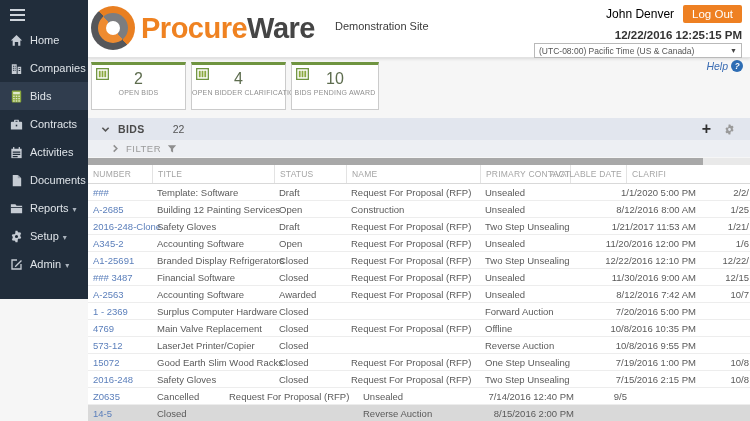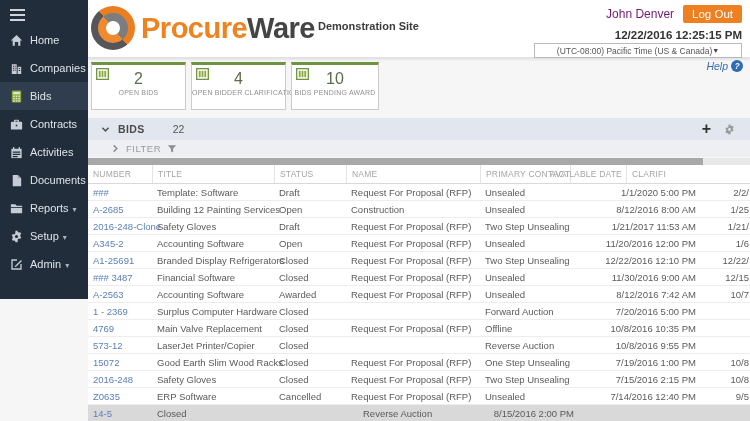--- a/index.html
+++ b/index.html
@@ -23,29 +23,29 @@
   .tophead { position:absolute; left:88px; top:0; width:662px; height:58px; background:#fff;
              border-bottom:1px solid #e2e2e2; box-shadow:0 1px 3px rgba(0,0,0,.12); z-index:4; }
   .logo { position:absolute; left:3px; top:6px; display:flex; align-items:center; }
   .swirl { width:44px; height:44px; border-radius:50%; position:relative;
            background:conic-gradient(from 320deg,#e97f21 0 180deg,#55565a 180deg 360deg); }
   .swirl::before { content:''; position:absolute; inset:7px; border-radius:50%;
            background:conic-gradient(from 140deg,#ee8b30 0 180deg,#7c7d80 180deg 360deg); }
   .swirl::after { content:''; position:absolute; inset:15px; border-radius:50%; background:#fff; }
   .logo-text { font-size:29px; font-weight:bold; letter-spacing:-0.5px; margin-left:6px; }
   .logo-text .lp { color:#ef8221; } .logo-text .lw { color:#454545; }
-  .site-label { position:absolute; left:230px; top:20px; font-size:11px; font-weight:bold; color:#3b3b3b; }
+  .site-label { position:absolute; left:247px; top:20px; font-size:11px; font-weight:normal; color:#3b3b3b; }
   .user-row { position:absolute; top:5px; right:8px; display:flex; align-items:center; gap:9px; }
-  .user-name { font-size:12px; color:#701a75; }
+  .user-name { font-size:12px; color:#000000; }
   .logout-btn { background:#ee8022; color:#fff; font-size:11.5px; padding:3px 9px; border:none;
                 border-radius:2px; cursor:pointer; font-family:inherit; }
   .datetime { position:absolute; top:29px; right:8px; font-size:11.5px; font-weight:bold; color:#333; }
   .tz-select { position:absolute; top:43px; right:8px; width:208px; height:15px; background:#fff;
                border:1px solid #b9b9b9; font-size:8.5px; color:#555; display:flex;
-               align-items:center; justify-content:center; padding:0 4px; cursor:pointer; }
+               align-items:center; justify-content:space-between; padding:0 4px; cursor:pointer; }
   .tz-caret { font-size:7px; color:#444; }
 
   
   .content { position:absolute; left:88px; top:58px; width:662px; height:363px; background:#f6f6f6; }
   .help-link { position:absolute; top:2px; right:7px; display:flex; align-items:center; gap:3px;
                font-size:10.5px; color:#3a6cb3; cursor:pointer;font-style:italic; }
   .help-circle { width:12px; height:12px; border-radius:50%; background:#2e6db4; color:#fff;
                  font-size:8.5px; font-weight:bold; display:flex; align-items:center; justify-content:center; }
 
   .cards { position:absolute; left:3px; top:4px; display:flex; gap:5px; }
@@ -432,21 +432,20 @@
             <div class="cell c-name">Request For Proposal (RFP)</div>
             <div class="cell c-process">Two Step Unsealing</div>
             <div class="cell c-contact"></div>
             <div class="cell c-date right">7/15/2016 2:15 PM</div>
             <div class="cell c-clarif right">10/8</div>
           </div>
           <div class="trow">
             <div class="cell c-number">
               <span class="bid-link">Z0635</span>
             </div>
-            <div class="cell c-title">ERP Software</div>
             <div class="cell c-status">Cancelled</div>
             <div class="cell c-name">Request For Proposal (RFP)</div>
             <div class="cell c-process">Unsealed</div>
             <div class="cell c-contact"></div>
             <div class="cell c-date right">7/14/2016 12:40 PM</div>
             <div class="cell c-clarif right">9/5</div>
           </div>
           <div class="trow hl">
             <div class="cell c-number">
               <span class="bid-link">14-5</span>

